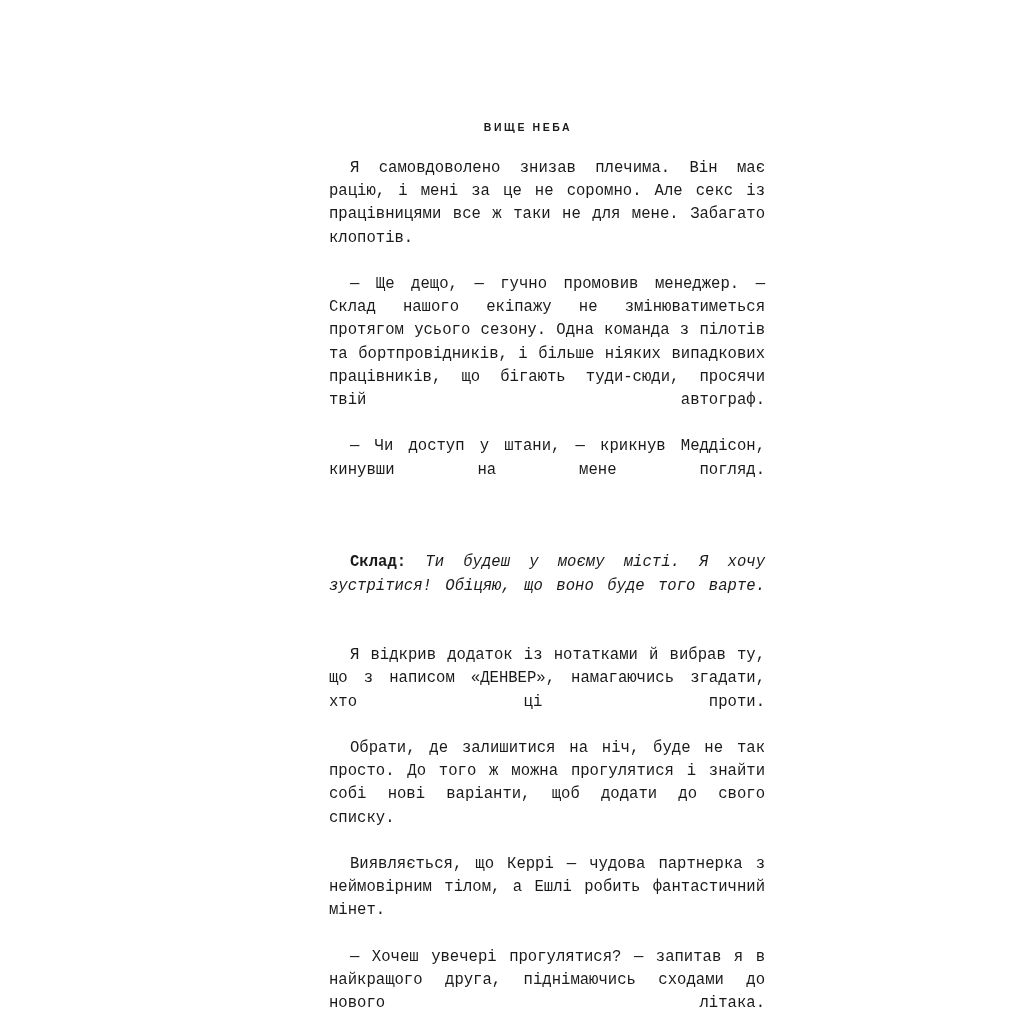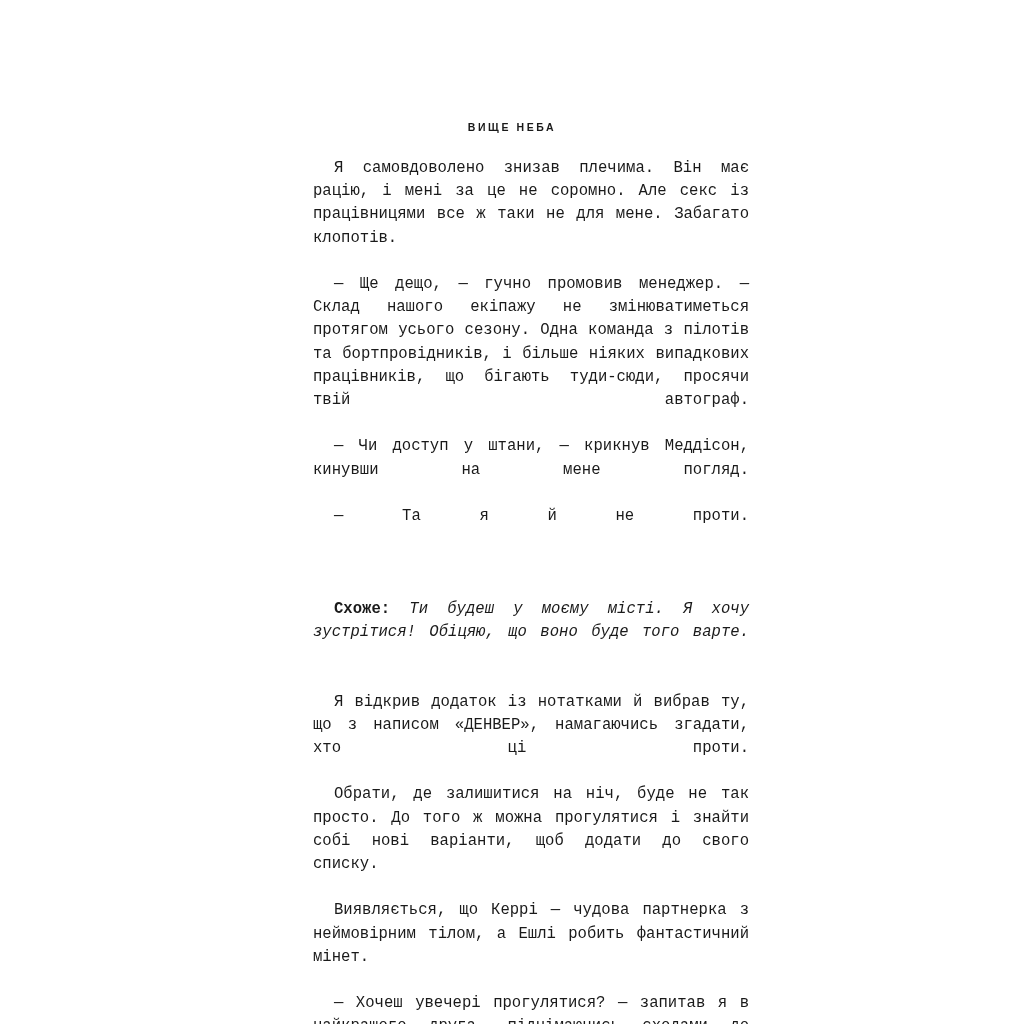--- a/index.html
+++ b/index.html
@@ -10,20 +10,21 @@
   }
 
   .page {
     position: relative;
     width: 820px;
     height: 1024px;
     background: #ffffff;
     overflow: hidden;
     font-family: "Liberation Serif", "DejaVu Serif", serif;
     color: #1a1a1a;
+    margin-left: 16px;
     -webkit-font-smoothing: antialiased;
   }
 
   
   .running-head {
     position: absolute;
     top: 121px;
     left: 0;
     width: 1024px;
     text-align: center;
@@ -105,28 +106,27 @@
 
 <div class="page">
 
   <div class="running-head">ВИЩЕ НЕБА</div>
 
   <div class="textblock">
 
     <p>Я самовдоволено знизав плечима. Він має рацію, і мені за це не соромно. Але секс із працівницями все ж таки не для мене. Забагато клопотів.</p>
     <p>— Ще дещо, — гучно промовив менеджер. — Склад нашого екіпажу не змінюватиметься протягом усього сезону. Одна команда з пілотів та бортпровідників, і більше ніяких випадкових працівників, що бігають туди-сюди, просячи твій автограф.</p>
     <p>— Чи доступ у штани, — крикнув Меддісон, кинувши на мене погляд.</p>
-    <p>— Та я й не проти.</p>
 
     <div class="spacer"></div>
 
 
     <div class="spacer"></div>
 
-    <p class="msg"><span class="sender">Схоже:</span><span> Ти будеш у моєму місті. Я хочу зустрітися! Обіцяю, що воно буде того варте.</span></p>
+    <p class="msg"><span class="sender">Склад:</span><span> Ти будеш у моєму місті. Я хочу зустрітися! Обіцяю, що воно буде того варте.</span></p>
 
     <div class="spacer"></div>
 
     <p>Я відкрив додаток із нотатками й вибрав ту, що з написом «ДЕНВЕР», намагаючись згадати, хто ці проти.</p>
     <p>Обрати, де залишитися на ніч, буде не так просто. До того ж можна прогулятися і знайти собі нові варіанти, щоб додати до свого списку.</p>
     <p>Виявляється, що Керрі — чудова партнерка з неймовірним тілом, а Ешлі робить фантастичний мінет.</p>
     <p>— Хочеш увечері прогулятися? — запитав я в найкращого друга, піднімаючись сходами до нового літака.</p>
 
   </div>
 

